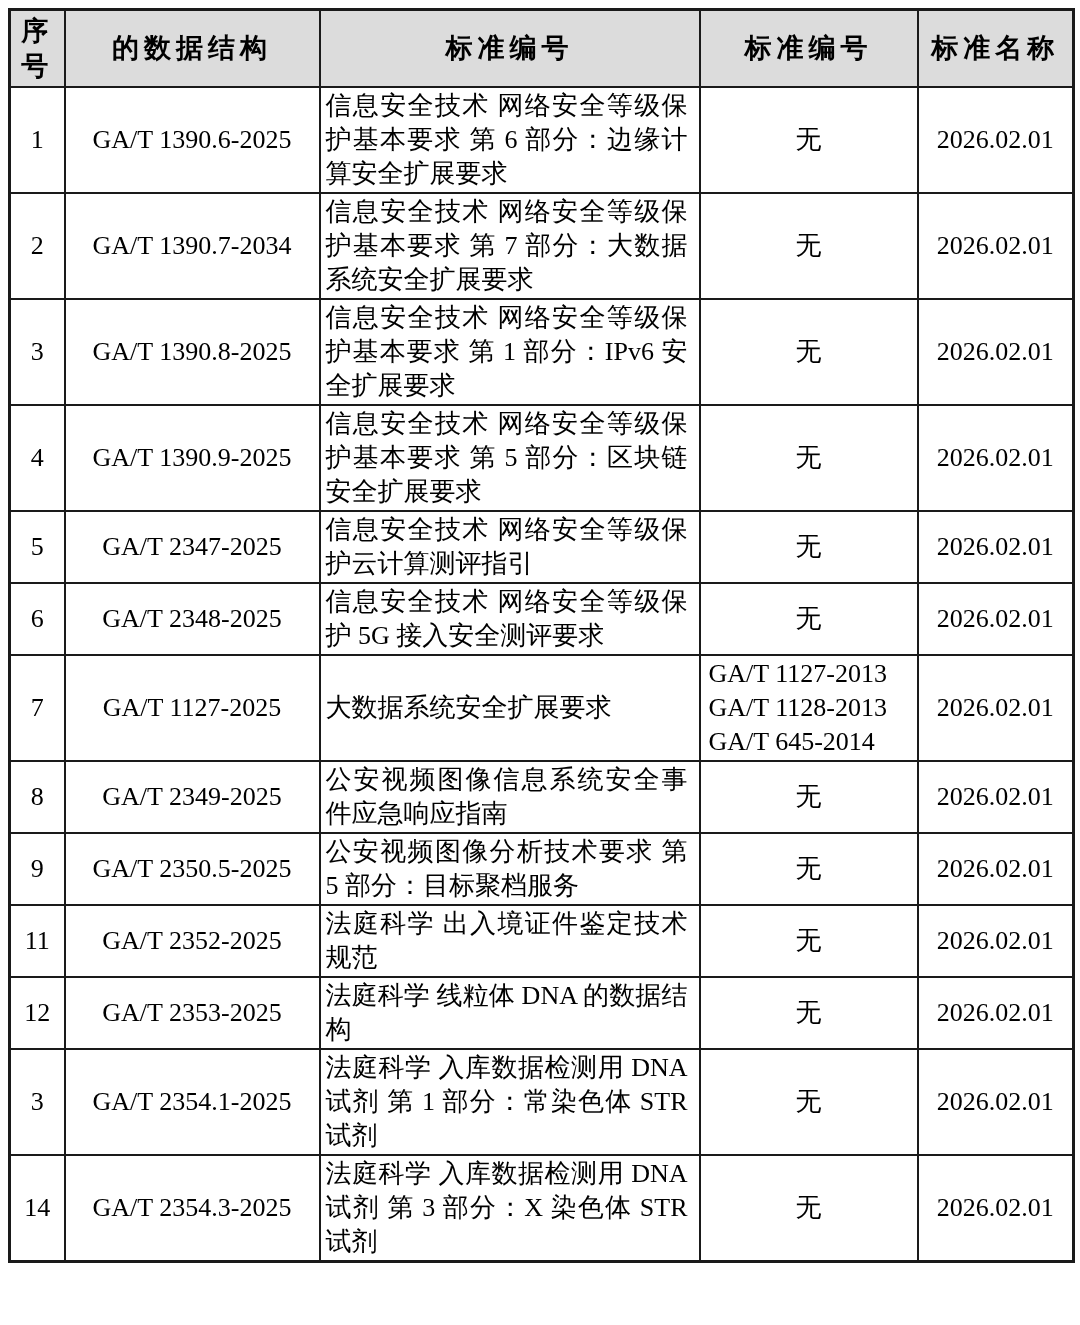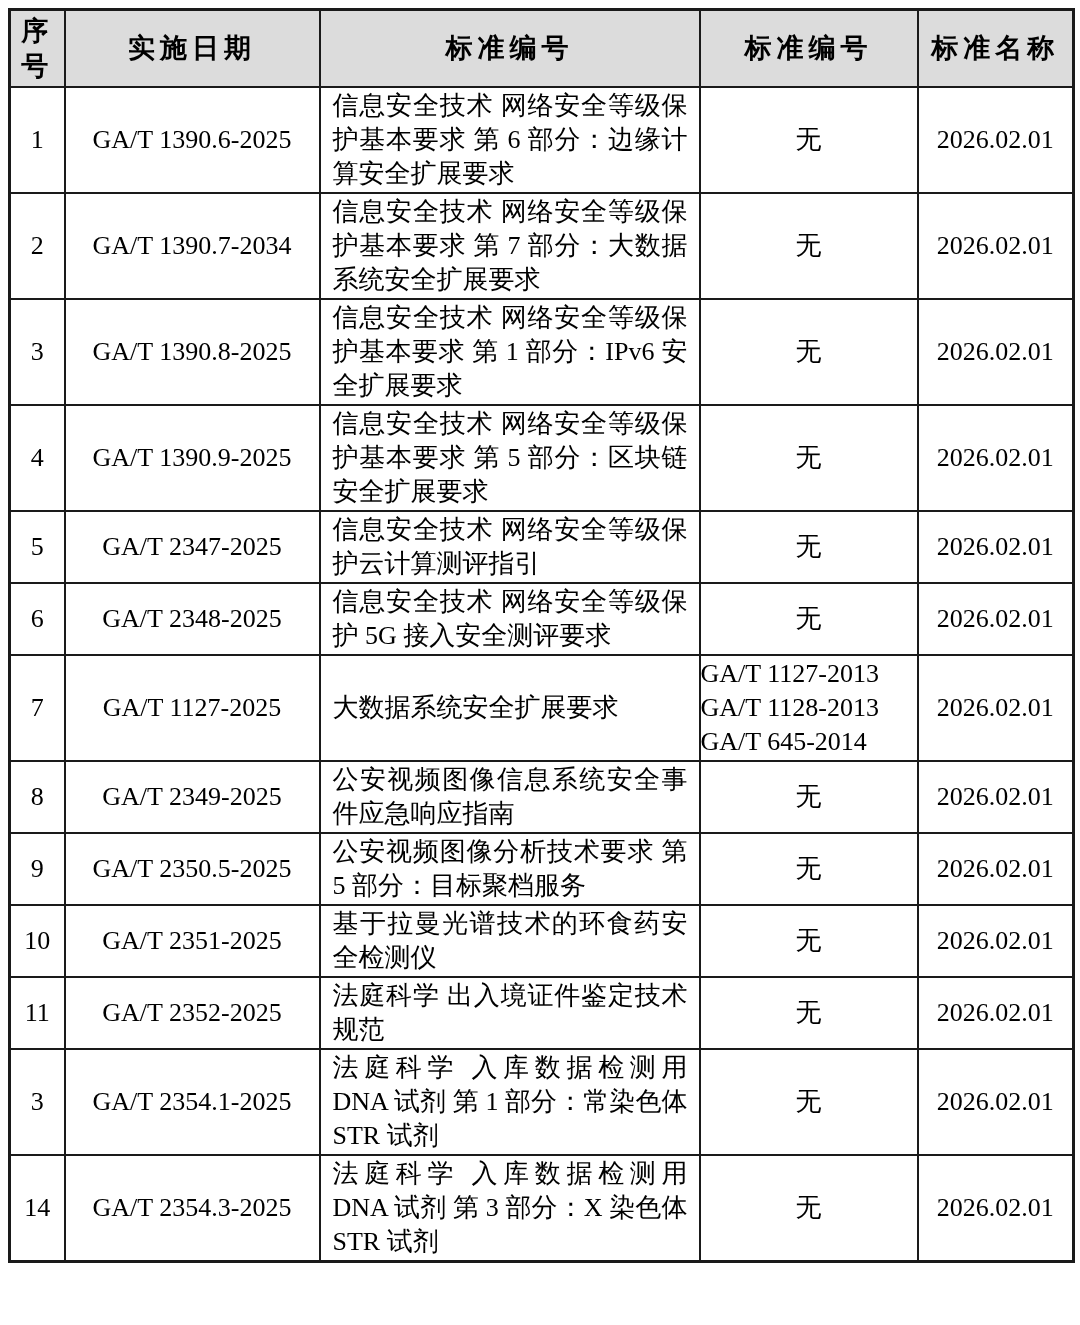--- a/index.html
+++ b/index.html
@@ -40,25 +40,25 @@
   td{
     font-size:26px;
     line-height:34px;
     text-align:center;
     padding:1px 4px;
   }
   td.col-code,td.col-date{white-space:nowrap;}
   td.col-name{
     text-align:justify;
     text-justify:inter-ideograph;
-    padding:1px 11px 1px 12px;
+    padding:1px 11px 1px 5px;
   }
   td.col-repl.multi{
     text-align:left;
-    padding-left:0;
+    padding-left:8px;
     white-space:nowrap;
   }
   tbody tr{height:71px;}
   tbody tr:nth-child(-n+4),
   tbody tr:nth-child(7),
   tbody tr:nth-child(13),
   tbody tr:nth-child(14){height:104px;}
 </style>
 </head>
 <body>
@@ -68,21 +68,21 @@
     <colgroup>
       <col style="width:55px">
       <col style="width:255px">
       <col style="width:380px">
       <col style="width:218px">
       <col style="width:156px">
     </colgroup>
     <thead>
       <tr>
         <th>序号</th>
-        <th>实施日期</th>
+        <th>的数据结构</th>
         <th>标准编号</th>
         <th>标准编号</th>
         <th>标准名称</th>
       </tr>
     </thead>
     <tbody>
         <tr>
     <td class="col-no">1</td>
     <td class="col-code">GA/T 1390.6-2025</td>
     <td class="col-name">信息安全技术 网络安全等级保护基本要求 第 6 部分：边缘计算安全扩展要求</td>
@@ -143,30 +143,30 @@
     <td class="col-date">2026.02.01</td>
   </tr>
         <tr>
     <td class="col-no">9</td>
     <td class="col-code">GA/T 2350.5-2025</td>
     <td class="col-name">公安视频图像分析技术要求 第 5 部分：目标聚档服务</td>
     <td class="col-repl">无</td>
     <td class="col-date">2026.02.01</td>
   </tr>
         <tr>
-    <td class="col-no">10</td>
-    <td class="col-code">GA/T 2351-2025</td>
-    <td class="col-name">基于拉曼光谱技术的环食药安全检测仪</td>
+    <td class="col-no">11</td>
+    <td class="col-code">GA/T 2352-2025</td>
+    <td class="col-name">法庭科学 出入境证件鉴定技术规范</td>
     <td class="col-repl">无</td>
     <td class="col-date">2026.02.01</td>
   </tr>
         <tr>
-    <td class="col-no">11</td>
-    <td class="col-code">GA/T 2352-2025</td>
-    <td class="col-name">法庭科学 出入境证件鉴定技术规范</td>
+    <td class="col-no">12</td>
+    <td class="col-code">GA/T 2353-2025</td>
+    <td class="col-name">法庭科学 线粒体 DNA 的数据结构</td>
     <td class="col-repl">无</td>
     <td class="col-date">2026.02.01</td>
   </tr>
         <tr>
     <td class="col-no">3</td>
     <td class="col-code">GA/T 2354.1-2025</td>
     <td class="col-name">法庭科学 入库数据检测用 DNA 试剂 第 1 部分：常染色体 STR 试剂</td>
     <td class="col-repl">无</td>
     <td class="col-date">2026.02.01</td>
   </tr>

